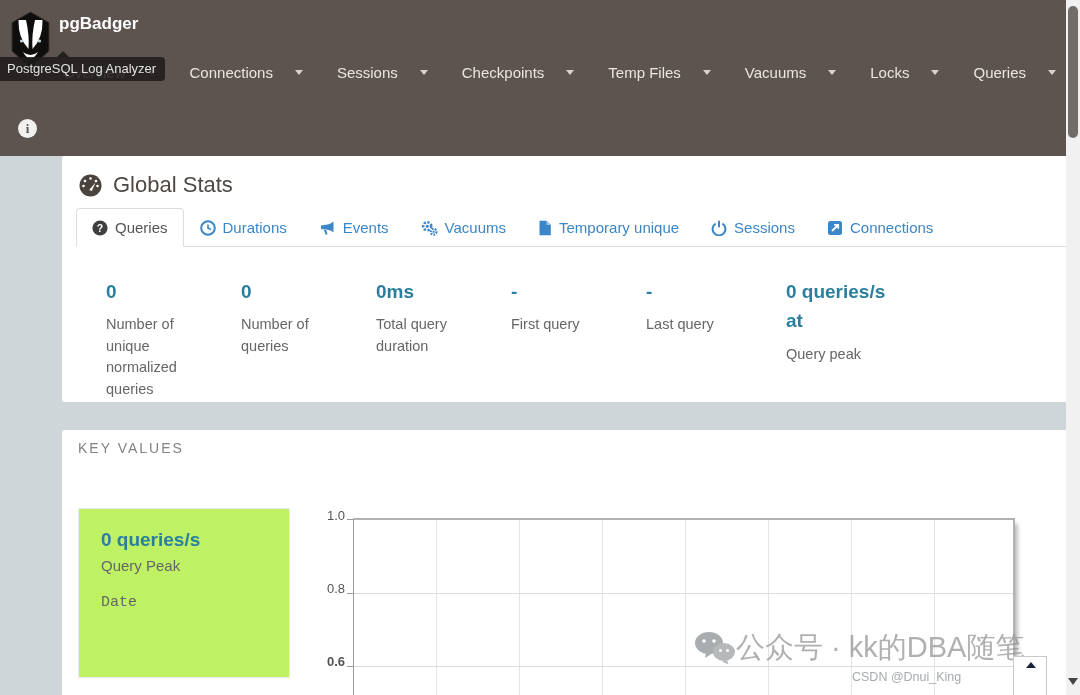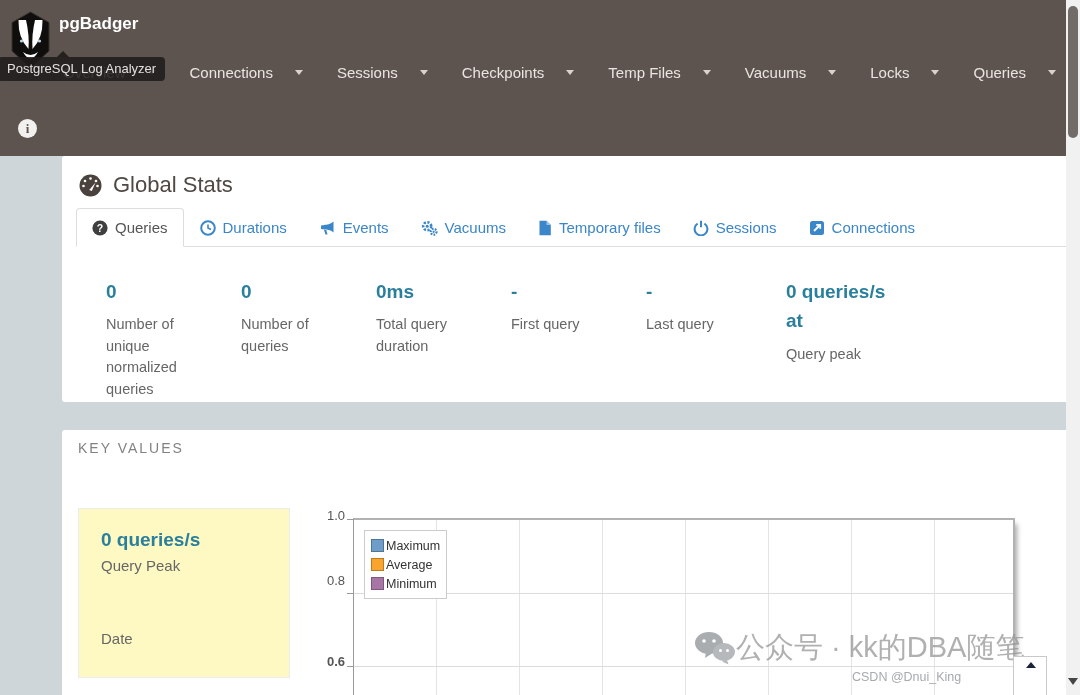--- a/index.html
+++ b/index.html
@@ -81,25 +81,25 @@
     color:#2a7f9d; font-size:19px; font-weight:bold; margin-bottom:8px;
     max-width:120px; line-height:1.55;
   }
   .stat-label { color:#666; font-size:14.5px; line-height:1.48; max-width:95px; }
   
   .key-values-heading {
     padding:10px 16px 0 16px; color:#828282; font-size:14px; letter-spacing:2px;
   }
   .key-values-box {
     position:absolute; left:16px; top:78px; width:212px; height:170px;
-    background:#fef9c3; border:1px solid #ececec; padding:20px 22px;
+    background:#bef264; border:1px solid #ececec; padding:20px 22px;
   }
   .kv-value { color:#2a7f9d; font-size:19px; font-weight:bold; margin-bottom:6px; }
   .kv-label { color:#666; font-size:15px; }
-  .kv-date { color:#666; font-size:15px; margin-top:56px; }
+  .kv-date { color:#666; font-size:15px; margin-top:20px;font-family:Liberation Mono, monospace; }
   
   .chart-title {
     position:absolute; left:255px; top:60px; width:700px; text-align:center;
     color:#6e6661; font-size:16px; letter-spacing:3px; font-weight:bold;
   }
   .ytick-label {
     position:absolute; width:32px; text-align:right;
     color:#555; font-size:13px;
   }
   .plot {
@@ -264,21 +264,21 @@
         <circle cx="12.6" cy="11.8" r="2.9" fill="none" stroke="#3b86c8" stroke-width="2.2" stroke-dasharray="1.7 1.2"></circle>
         <circle cx="12.6" cy="11.8" r="1.1" fill="#3b86c8"></circle>
       </svg>
       <span>Vacuums</span>
     </div>
     <div class="tab">
       <svg class="icon" width="14" height="16" viewBox="0 0 14 16">
         <path d="M1.5 0.8 H8.5 L12.8 5 V15.2 H1.5 Z" fill="#3b86c8"></path>
         <path d="M8.5 0.8 L12.8 5 H8.5 Z" fill="#9ec4e4"></path>
       </svg>
-      <span>Temporary files</span>
+      <span>Temporary unique</span>
     </div>
     <div class="tab">
       <svg class="icon" width="16" height="16" viewBox="0 0 16 16">
         <path d="M4.6 3.6 A6.4 6.4 0 1 0 11.4 3.6" fill="none" stroke="#3b86c8" stroke-width="2"></path>
         <path d="M8 0.8 V7.2" stroke="#3b86c8" stroke-width="2"></path>
       </svg>
       <span>Sessions</span>
     </div>
     <div class="tab">
       <svg class="icon" width="16" height="16" viewBox="0 0 16 16">
@@ -321,52 +321,38 @@
 <div class="card card2">
   <div class="key-values-heading">KEY VALUES</div>
 
   <div class="key-values-box">
     <div class="kv-value">0 queries/s</div>
     <div class="kv-label">Query Peak</div>
     <div class="kv-date">Date</div>
   </div>
 
   <div class="ytick-label" style="left:251px; top:78px;">1.0</div>
-  <div class="ytick-label" style="left:251px; top:143px;">0.8</div>
+  <div class="ytick-label" style="left:251px; top:151px;">0.8</div>
   <div class="ytick-label" style="left:251px; top:224px;font-weight:bold;">0.6</div>
 
   <div class="plot">
     <div class="vgrid" style="left:82px;"></div>
     <div class="vgrid" style="left:165px;"></div>
     <div class="vgrid" style="left:248px;"></div>
     <div class="vgrid" style="left:331px;"></div>
     <div class="vgrid" style="left:414px;"></div>
     <div class="vgrid" style="left:497px;"></div>
     <div class="vgrid" style="left:580px;"></div>
     <div class="hgrid" style="top:73px;"></div>
     <div class="hgrid" style="top:146px;"></div>
 
     <div class="ytick" style="top:-1px;"></div>
     <div class="ytick" style="top:73px;"></div>
     <div class="ytick" style="top:146px;"></div>
 
-    <div class="legend">
-      <div class="legend-row">
-        <span class="legend-swatch" style="background-color: rgb(110, 157, 201);"></span>
-        <span class="legend-label">Maximum</span>
-      </div>
-      <div class="legend-row">
-        <span class="legend-swatch" style="background-color: rgb(249, 164, 45);"></span>
-        <span class="legend-label">Average</span>
-      </div>
-      <div class="legend-row">
-        <span class="legend-swatch" style="background-color: rgb(168, 118, 166);"></span>
-        <span class="legend-label">Minimum</span>
-      </div>
-    </div>
   </div>
 </div>
 
 <div class="watermark">
   <svg class="icon" width="42" height="34" viewBox="0 0 42 34">
     <ellipse cx="15" cy="12" rx="14" ry="11" fill="#a9adaf"></ellipse>
     <path d="M12 21 L11 27 L18 22.5 Z" fill="#a9adaf"></path>
     <circle cx="10" cy="10" r="1.8" fill="#fff"></circle>
     <circle cx="20" cy="10" r="1.8" fill="#fff"></circle>
     <ellipse cx="30" cy="21" rx="11" ry="9" fill="#b5b9bb"></ellipse>

